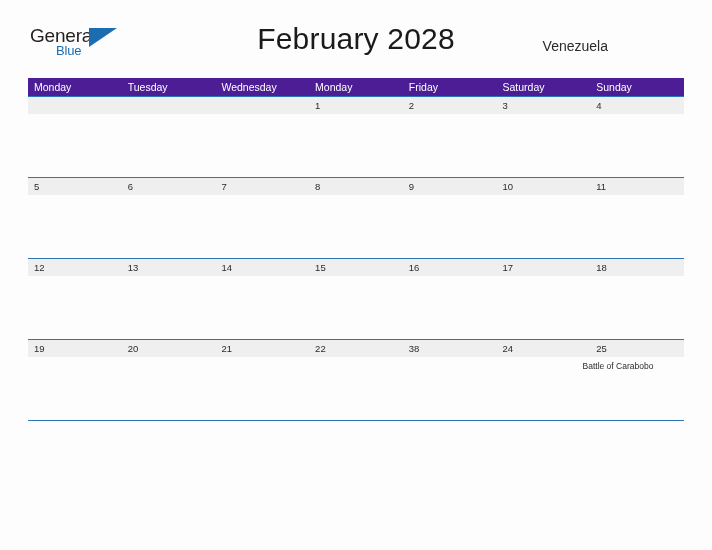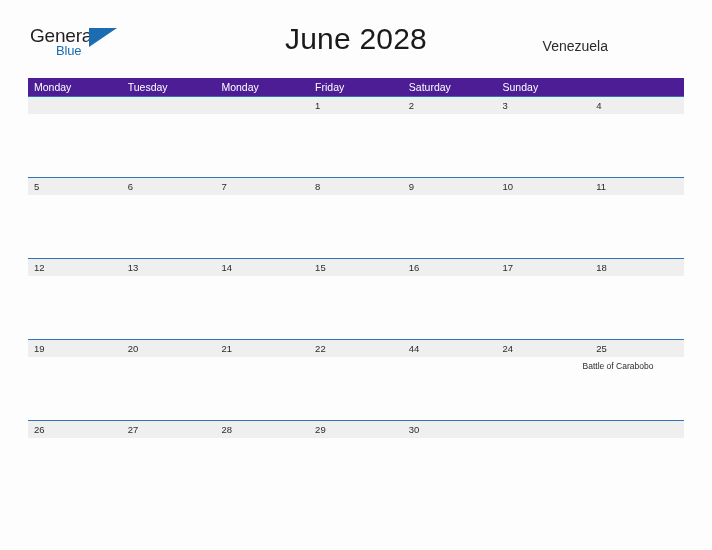--- a/index.html
+++ b/index.html
@@ -178,31 +178,32 @@
 <div class="page">
 
   <div class="top-bar">
 
     <div class="logo">
       <span class="logo-general">General</span>
       <span class="logo-flag"></span>
       <span class="logo-blue">Blue</span>
     </div>
 
-    <div class="cal-title">June 2028</div>
+    <div class="cal-title">February 2028</div>
 
     <div class="cal-region">Venezuela</div>
 
   </div>
 
   <div class="calendar">
 
     <div class="weekday-row">
       <div class="weekday-cell">Monday</div>
       <div class="weekday-cell">Tuesday</div>
+      <div class="weekday-cell">Wednesday</div>
       <div class="weekday-cell">Monday</div>
       <div class="weekday-cell">Friday</div>
       <div class="weekday-cell">Saturday</div>
       <div class="weekday-cell">Sunday</div>
     </div>
 
     <div class="week-row">
       <div class="daynum-band">
         <div class="day-cell">
             <span class="day-num"></span>
@@ -357,21 +358,21 @@
         <div class="day-cell">
             <span class="day-num">20</span>
           </div>
         <div class="day-cell">
             <span class="day-num">21</span>
           </div>
         <div class="day-cell">
             <span class="day-num">22</span>
           </div>
         <div class="day-cell">
-            <span class="day-num">44</span>
+            <span class="day-num">38</span>
           </div>
         <div class="day-cell">
             <span class="day-num">24</span>
           </div>
         <div class="day-cell">
             <span class="day-num">25</span>
           </div>
       </div>
       <div class="events-band">
         <div class="event-cell">
@@ -392,43 +393,20 @@
         <div class="event-cell">
             <div class="event-text">Battle of Carabobo</div>
           </div>
         <div class="event-cell">
             <div class="event-text"></div>
           </div>
       </div>
     </div>
 
     <div class="week-row">
-      <div class="daynum-band">
-        <div class="day-cell">
-            <span class="day-num">26</span>
-          </div>
-        <div class="day-cell">
-            <span class="day-num">27</span>
-          </div>
-        <div class="day-cell">
-            <span class="day-num">28</span>
-          </div>
-        <div class="day-cell">
-            <span class="day-num">29</span>
-          </div>
-        <div class="day-cell">
-            <span class="day-num">30</span>
-          </div>
-        <div class="day-cell">
-            <span class="day-num"></span>
-          </div>
-        <div class="day-cell">
-            <span class="day-num"></span>
-          </div>
-      </div>
       <div class="events-band">
         <div class="event-cell">
             <div class="event-text"></div>
           </div>
         <div class="event-cell">
             <div class="event-text"></div>
           </div>
         <div class="event-cell">
             <div class="event-text"></div>
           </div>

